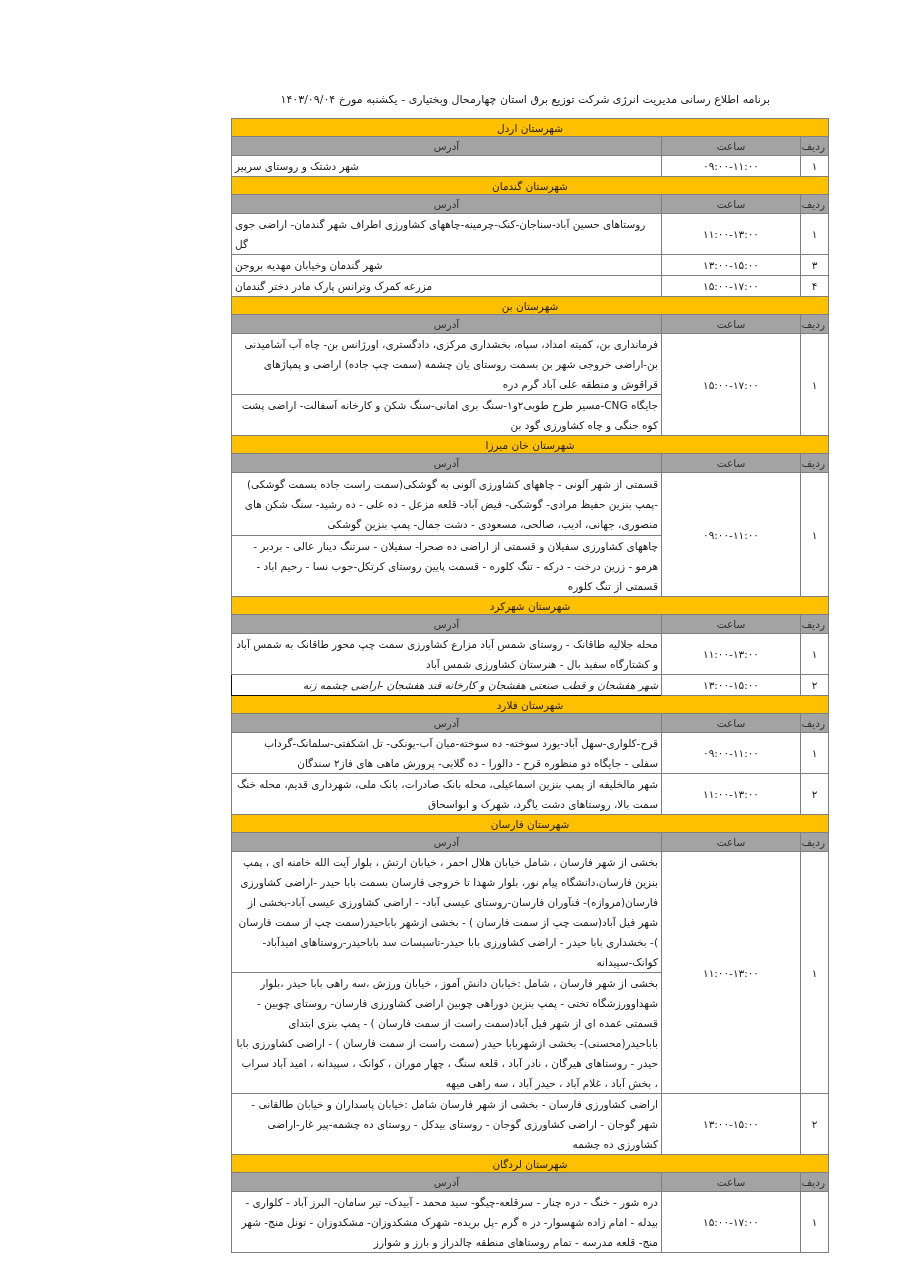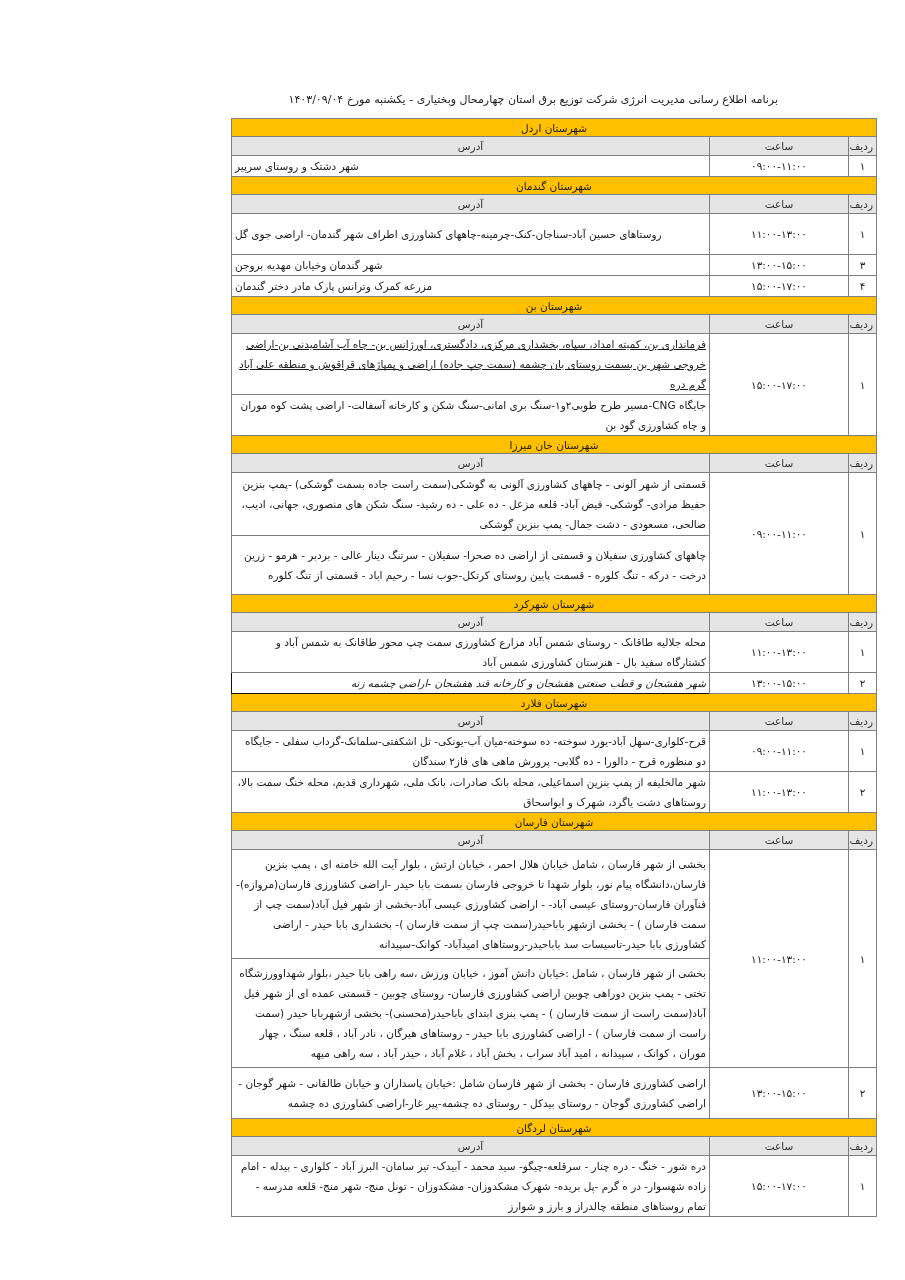--- a/index.html
+++ b/index.html
@@ -1,24 +1,24 @@
 <!DOCTYPE html>
 <html><head>
 <meta charset="utf-8">
 <style>
   html, body { margin:0; padding:0; background:#ffffff; }
   body { width:905px; height:1280px; position:relative; overflow:hidden;
          font-family:"DejaVu Sans", sans-serif; color:#1a1a1a; }
-  .title { position:absolute; top:92px; left:308px; width:470px; text-align:center;
+  .title { position:absolute; top:92px; left:300px; width:470px; text-align:center;
            direction:rtl; font-size:11px; line-height:16px; white-space:nowrap; }
-  table.sched { position:absolute; top:118px; left:231px; width:646px;
+  table.sched { position:absolute; top:118px; left:231px; width:598px;
                 border-collapse:collapse; direction:rtl; font-size:10.5px; table-layout:fixed; }
   table.sched td { border:1px solid #7f7f7f; padding:0 3px; vertical-align:middle; }
   td.county { background:#ffc000; text-align:center; height:17px; border-color:#8a6d00; }
-  tr.hdr td { background:#e5e5e5; text-align:center; height:18px; color:#333; }
+  tr.hdr td { background:#a3a3a3; text-align:center; height:18px; color:#333; }
   td.rownum { text-align:center; width:28px; }
   td.time { text-align:center; width:139px; direction:ltr; }
   td.addr { text-align:right; line-height:20px; padding:1px 4px; }
   td.addr.center { text-align:left; }
   td.addr.boxed { border:1.5px solid #111; }
 </style>
 </head>
 <body>
 
 <div class="title">برنامه اطلاع رسانی مدیریت انرژی شرکت توزیع برق استان چهارمحال وبختیاری - یکشنبه مورخ ۱۴۰۳/۰۹/۰۴</div>
@@ -70,24 +70,24 @@
         <td class="county" colspan="3">شهرستان بن</td>
       </tr>
       <tr class="hdr">
         <td>رديف</td>
         <td>ساعت</td>
         <td>آدرس</td>
       </tr>
       <tr>
         <td class="rownum" rowspan="2">۱</td>
         <td class="time" rowspan="2">۱۵:۰۰-۱۷:۰۰</td>
-        <td class="addr" style="height: 60px; text-decoration: underline;">فرمانداری بن، کمیته امداد، سپاه، بخشداری مرکزی، دادگستری، اورژانس بن- چاه آب آشامیدنی بن-اراضی خروجی شهر بن بسمت روستای یان چشمه (سمت چپ جاده) اراضی و پمپاژهای قراقوش و منطقه علی آباد گرم دره</td>
+        <td class="addr" style="height: 60px;">فرمانداری بن، کمیته امداد، سپاه، بخشداری مرکزی، دادگستری، اورژانس بن- چاه آب آشامیدنی بن-اراضی خروجی شهر بن بسمت روستای یان چشمه (سمت چپ جاده) اراضی و پمپاژهای قراقوش و منطقه علی آباد گرم دره</td>
       </tr>
       <tr>
-        <td class="addr" style="height: 40px;">جایگاه CNG-مسیر طرح طوبی۲و۱-سنگ بری امانی-سنگ شکن و کارخانه آسفالت- اراضی  پشت کوه موران و چاه کشاورزی گود بن</td>
+        <td class="addr" style="height: 40px;">جایگاه CNG-مسیر طرح طوبی۲و۱-سنگ بری امانی-سنگ شکن و کارخانه آسفالت- اراضی  پشت کوه جنگی و چاه کشاورزی گود بن</td>
       </tr>
       <tr>
         <td class="county" colspan="3">شهرستان خان میرزا</td>
       </tr>
       <tr class="hdr">
         <td>رديف</td>
         <td>ساعت</td>
         <td>آدرس</td>
       </tr>
       <tr>

